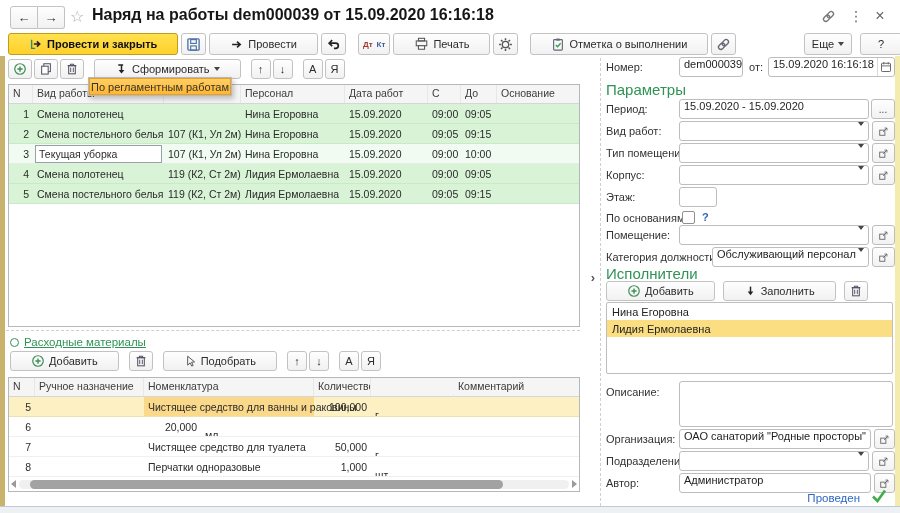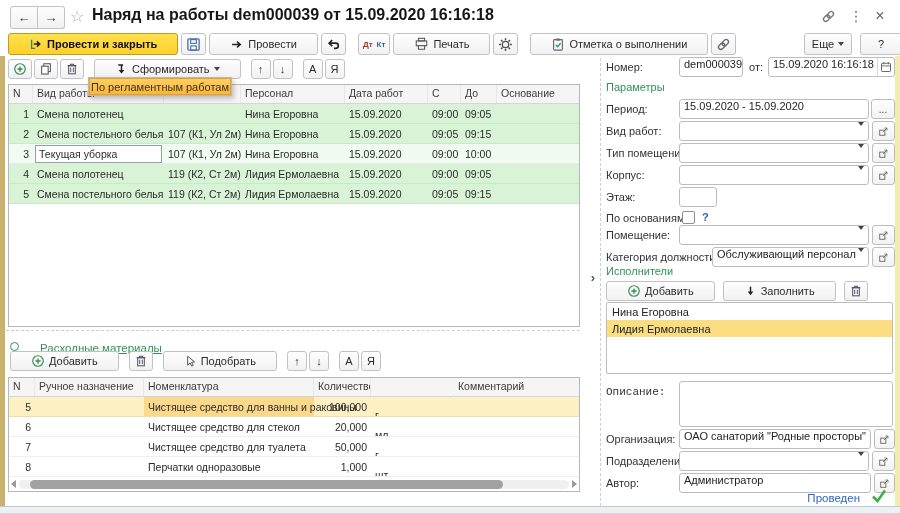--- a/index.html
+++ b/index.html
@@ -62,38 +62,38 @@
   .m-comment{flex:1;border-right:none!important;}
   .cellsel{background:#fbd98b;}
   .editbox{height:16px;flex:1;border:1px solid #98a0a8;background:#fff;display:flex;align-items:center;padding:0 3px;margin:0 1px;}
 
   
   .genmenu{position:absolute;left:88px;top:77px;width:142px;background:#fff;border:1px solid #b9b9b9;box-shadow:2px 3px 5px rgba(0,0,0,.22);z-index:20;}
   .genitem{height:17px;display:flex;align-items:center;justify-content:center;font-size:11px;color:#333;}
   .genitem.hl{background:linear-gradient(#ffce64,#ffb62d);border:1px solid #e79f2b;box-sizing:border-box;}
 
   
-  .matlink{position:absolute;left:10px;top:336px;color:#2f9356;font-size:11.5px;display:flex;gap:21px;margin-top:6px;}
+  .matlink{position:absolute;left:10px;top:336px;color:#2f9356;font-size:11.5px;display:flex;align-items:center;gap:5px;}
   .matlink .lbl{text-decoration:underline;}
   .circ{width:7px;height:7px;border:1px solid #2f9356;border-radius:50%;display:inline-block;}
   .matbar{position:absolute;left:10px;top:351px;display:flex;align-items:center;gap:2px;}
 
   
   .hscroll{position:absolute;left:2px;right:2px;bottom:1px;height:12px;display:flex;align-items:center;gap:3px;}
   .scr-arrow{width:0;height:0;border-top:4px solid transparent;border-bottom:4px solid transparent;}
   .scr-left{border-right:5px solid #9a9a9a;}
   .scr-right{border-left:5px solid #9a9a9a;}
   .scr-track{flex:1;height:9px;background:#f0f0f0;border-radius:5px;position:relative;}
   .scr-thumb{position:absolute;left:2%;width:86%;height:9px;background:#a2a2a2;border-radius:5px;}
 
   .splitter{position:absolute;left:586px;top:268px;width:14px;height:18px;color:#555;font-size:13px;font-weight:bold;display:flex;align-items:center;justify-content:center;}
 
   
   .plab{position:absolute;font-size:11px;color:#333;white-space:nowrap;}
-  .ghdr{position:absolute;font-size:11px;color:#2f9356;white-space:nowrap;}
+  .ghdr{position:absolute;font-size:15px;color:#2f9356;white-space:nowrap;}
   .f{position:absolute;height:20px;box-sizing:border-box;border:1px solid #bdbdbd;border-radius:3px;background:#fff;display:flex;font-size:11px;padding:0 4px;color:#1e1e1e;white-space:nowrap;overflow:hidden;}
   .f .spring{flex:1;}
   .inbtn{width:16px;align-self:stretch;display:flex;align-items:center;justify-content:center;border-left:1px solid #d9d9d9;margin-right:-4px;margin-left:2px;}
   .sq{position:absolute;height:20px;box-sizing:border-box;border:1px solid #bdbdbd;border-radius:3px;background:linear-gradient(#fefefe,#f2f2f2);display:flex;align-items:center;justify-content:center;font-size:10px;color:#444;}
   .chk{position:absolute;width:13px;height:13px;border:1px solid #8f8f8f;border-radius:2px;background:#fff;box-sizing:border-box;}
   .qmark{position:absolute;color:#2d66c3;font-weight:bold;font-size:11px;}
   .execbtns{position:absolute;left:606px;top:281px;display:flex;gap:8px;}
   .execlist{position:absolute;left:606px;top:302px;width:287px;height:72px;border:1px solid #bdbdbd;border-radius:2px;background:#fff;box-sizing:border-box;overflow:hidden;}
   .exrow{height:17px;display:flex;align-items:center;padding:0 5px;font-size:11px;color:#222;}
   .exrow.sel{background:#fbdd82;}
@@ -386,21 +386,20 @@
       <div class="m-n">5</div>
       <div class="m-manual"></div>
       <div class="m-item cellsel">Чистящее средство для ванны и раковины</div>
       <div class="m-qty">100,000</div>
       <div class="m-unit">г</div>
       <div class="m-comment"></div>
     </div>
     <div class="grow rowwhite">
       <div class="m-n">6</div>
       <div class="m-manual"></div>
-      <div class="m-item">Чистящее средство для стекол</div>
       <div class="m-qty">20,000</div>
       <div class="m-unit">мл</div>
       <div class="m-comment"></div>
     </div>
     <div class="grow rowwhite">
       <div class="m-n">7</div>
       <div class="m-manual"></div>
       <div class="m-item">Чистящее средство для туалета</div>
       <div class="m-qty">50,000</div>
       <div class="m-unit">г</div>
@@ -545,21 +544,21 @@
           <path d="M6.5 6.5 v5 M9.5 6.5 v5" stroke="#556" stroke-width="1.1"></path>
         </svg>
     </div>
   </div>
 
   <div class="execlist">
     <div class="exrow">Нина Егоровна</div>
     <div class="exrow sel">Лидия Ермолаевна</div>
   </div>
 
-  <div class="plab" style="left:606px;top:386px;font-family:Liberation Mono, monospace;">Описание:</div>
+  <div class="plab" style="left:606px;top:386px;">Описание:</div>
   <div class="tarea"></div>
 
   <div class="plab" style="left:606px;top:433px;">Организация:</div>
   <div class="f" style="left:679px;top:429px;width:192px;">
       <span style="overflow:hidden;">ОАО санаторий "Родные просторы"</span>
     </div>
   <div class="sq" style="left:874px;top:429px;width:21px;">
       <svg width="11" height="11" viewBox="0 0 16 16">
         <rect x="2.5" y="6" width="7.5" height="7.5" fill="none" stroke="#666" stroke-width="1.3"></rect>
         <path d="M7.5 8.5 L13 3 M9.5 3 h3.5 v3.5" fill="none" stroke="#666" stroke-width="1.3"></path>

